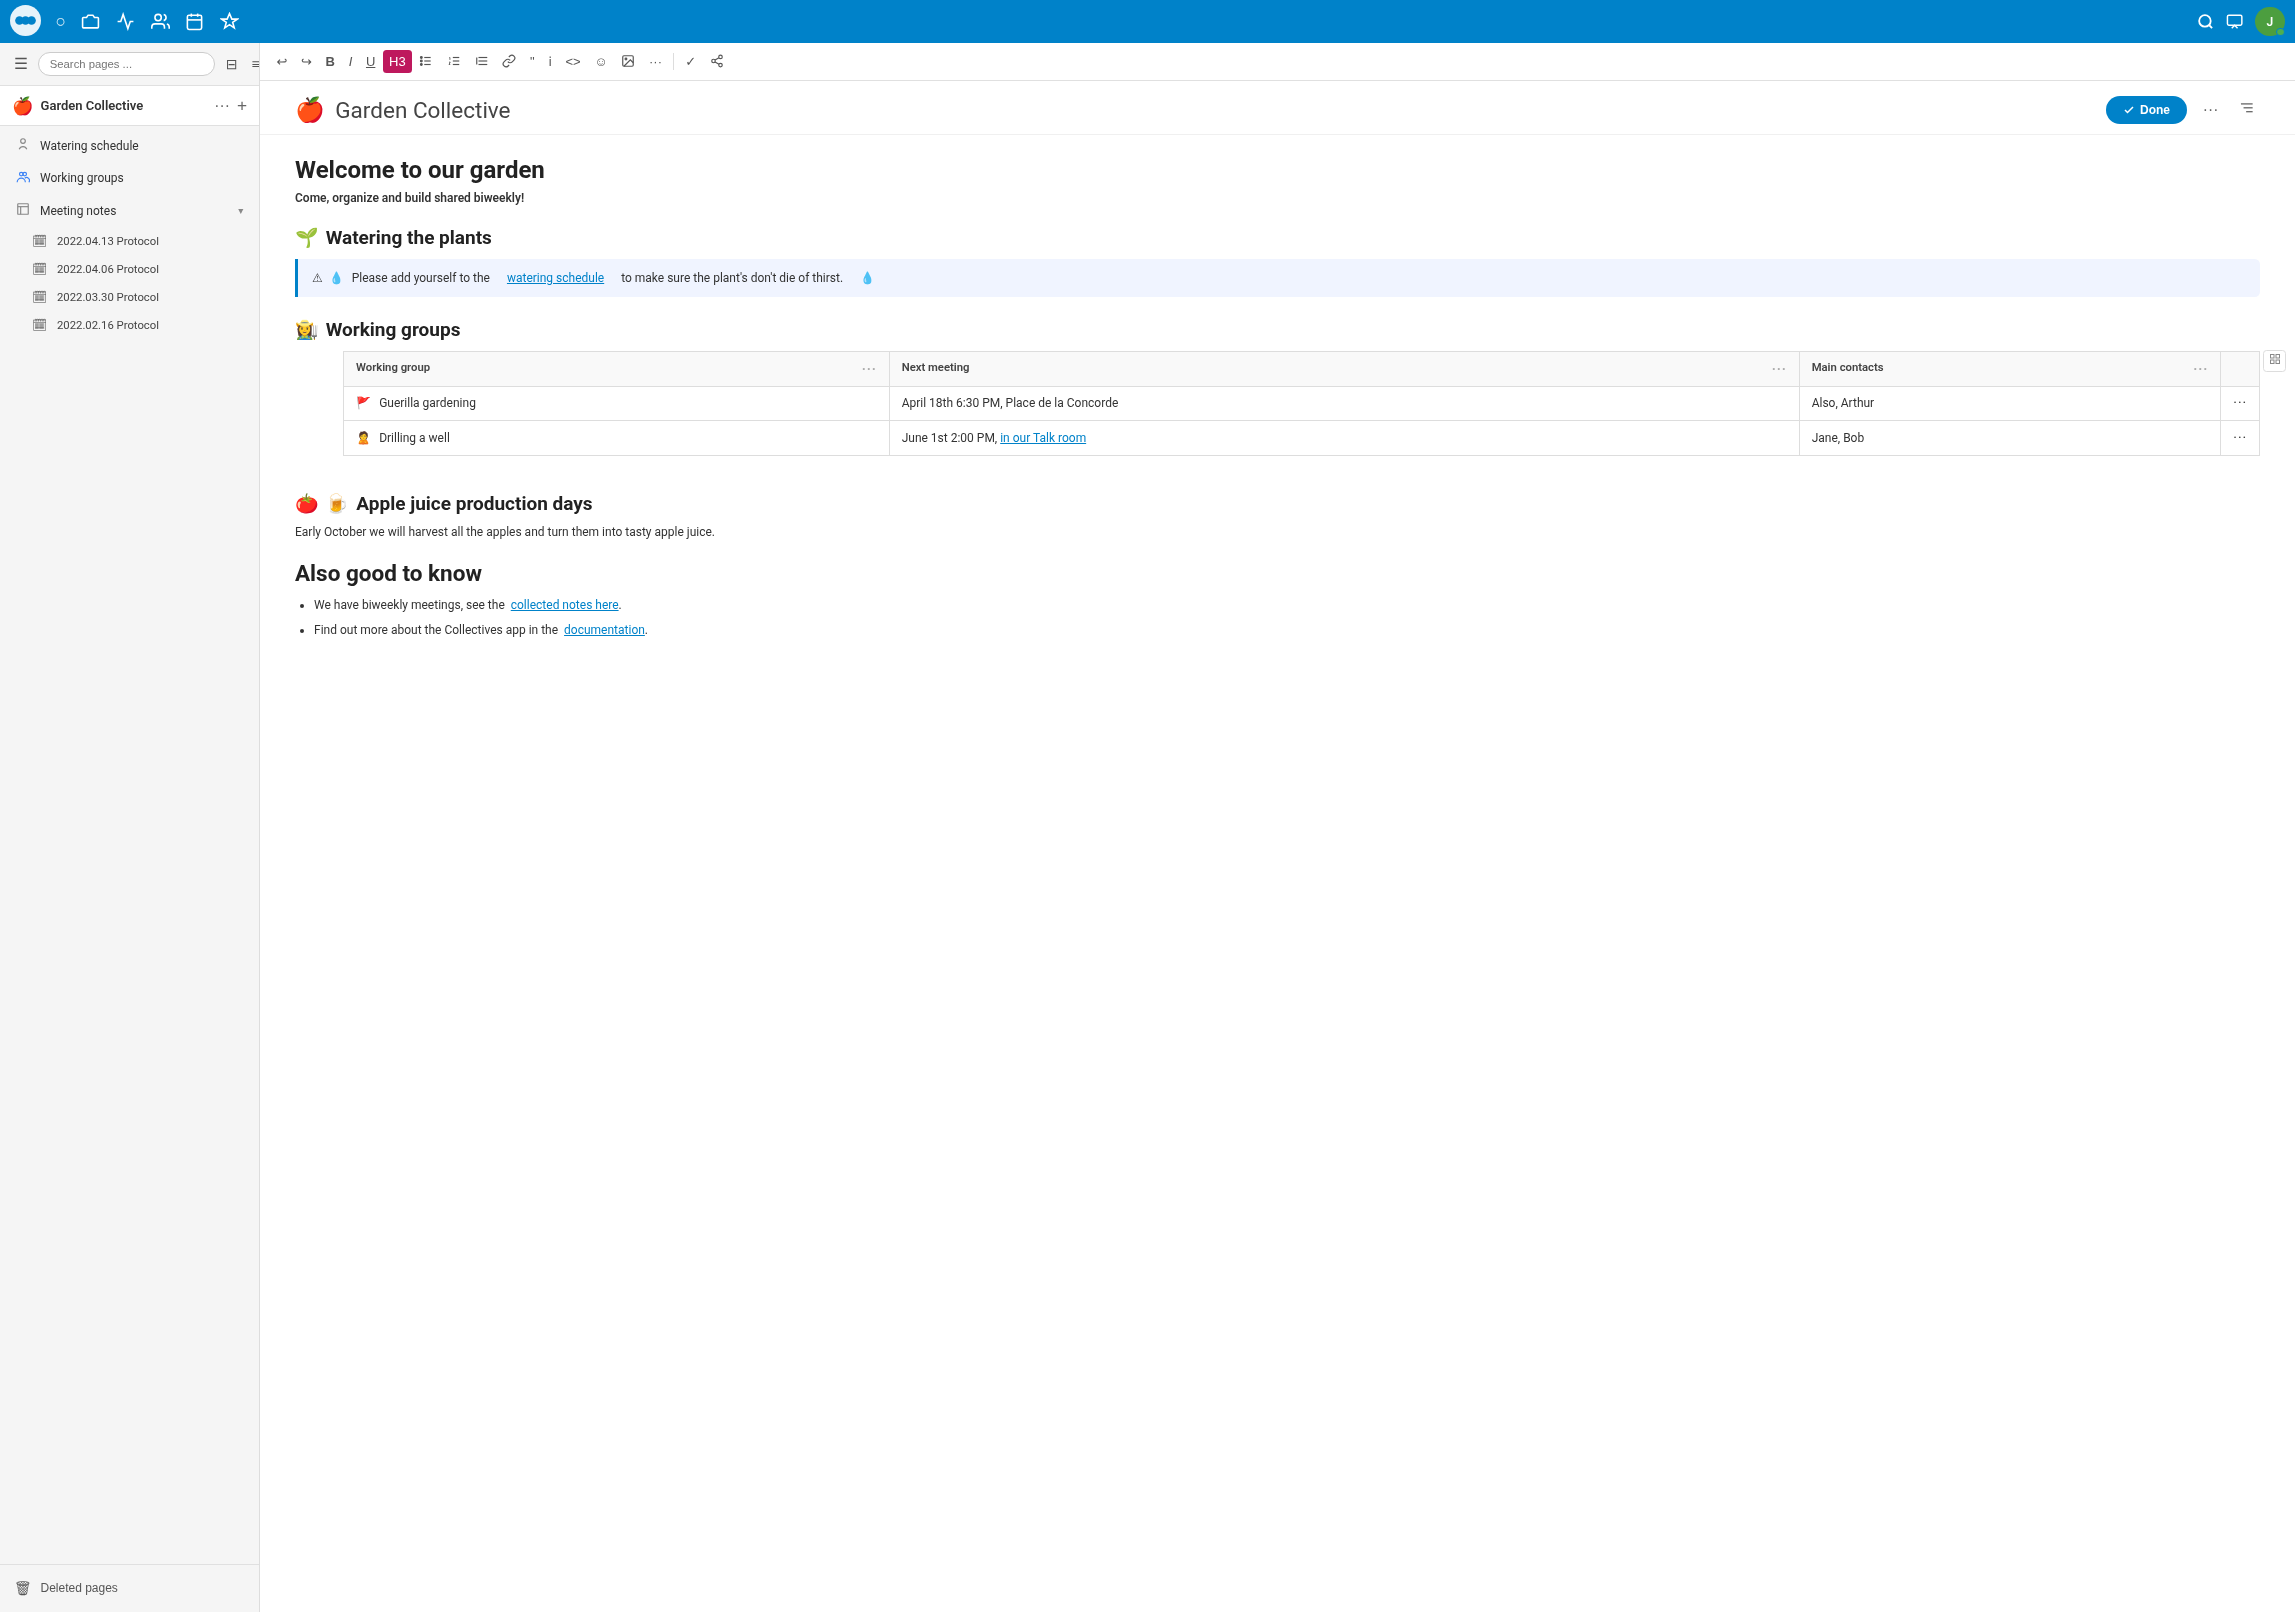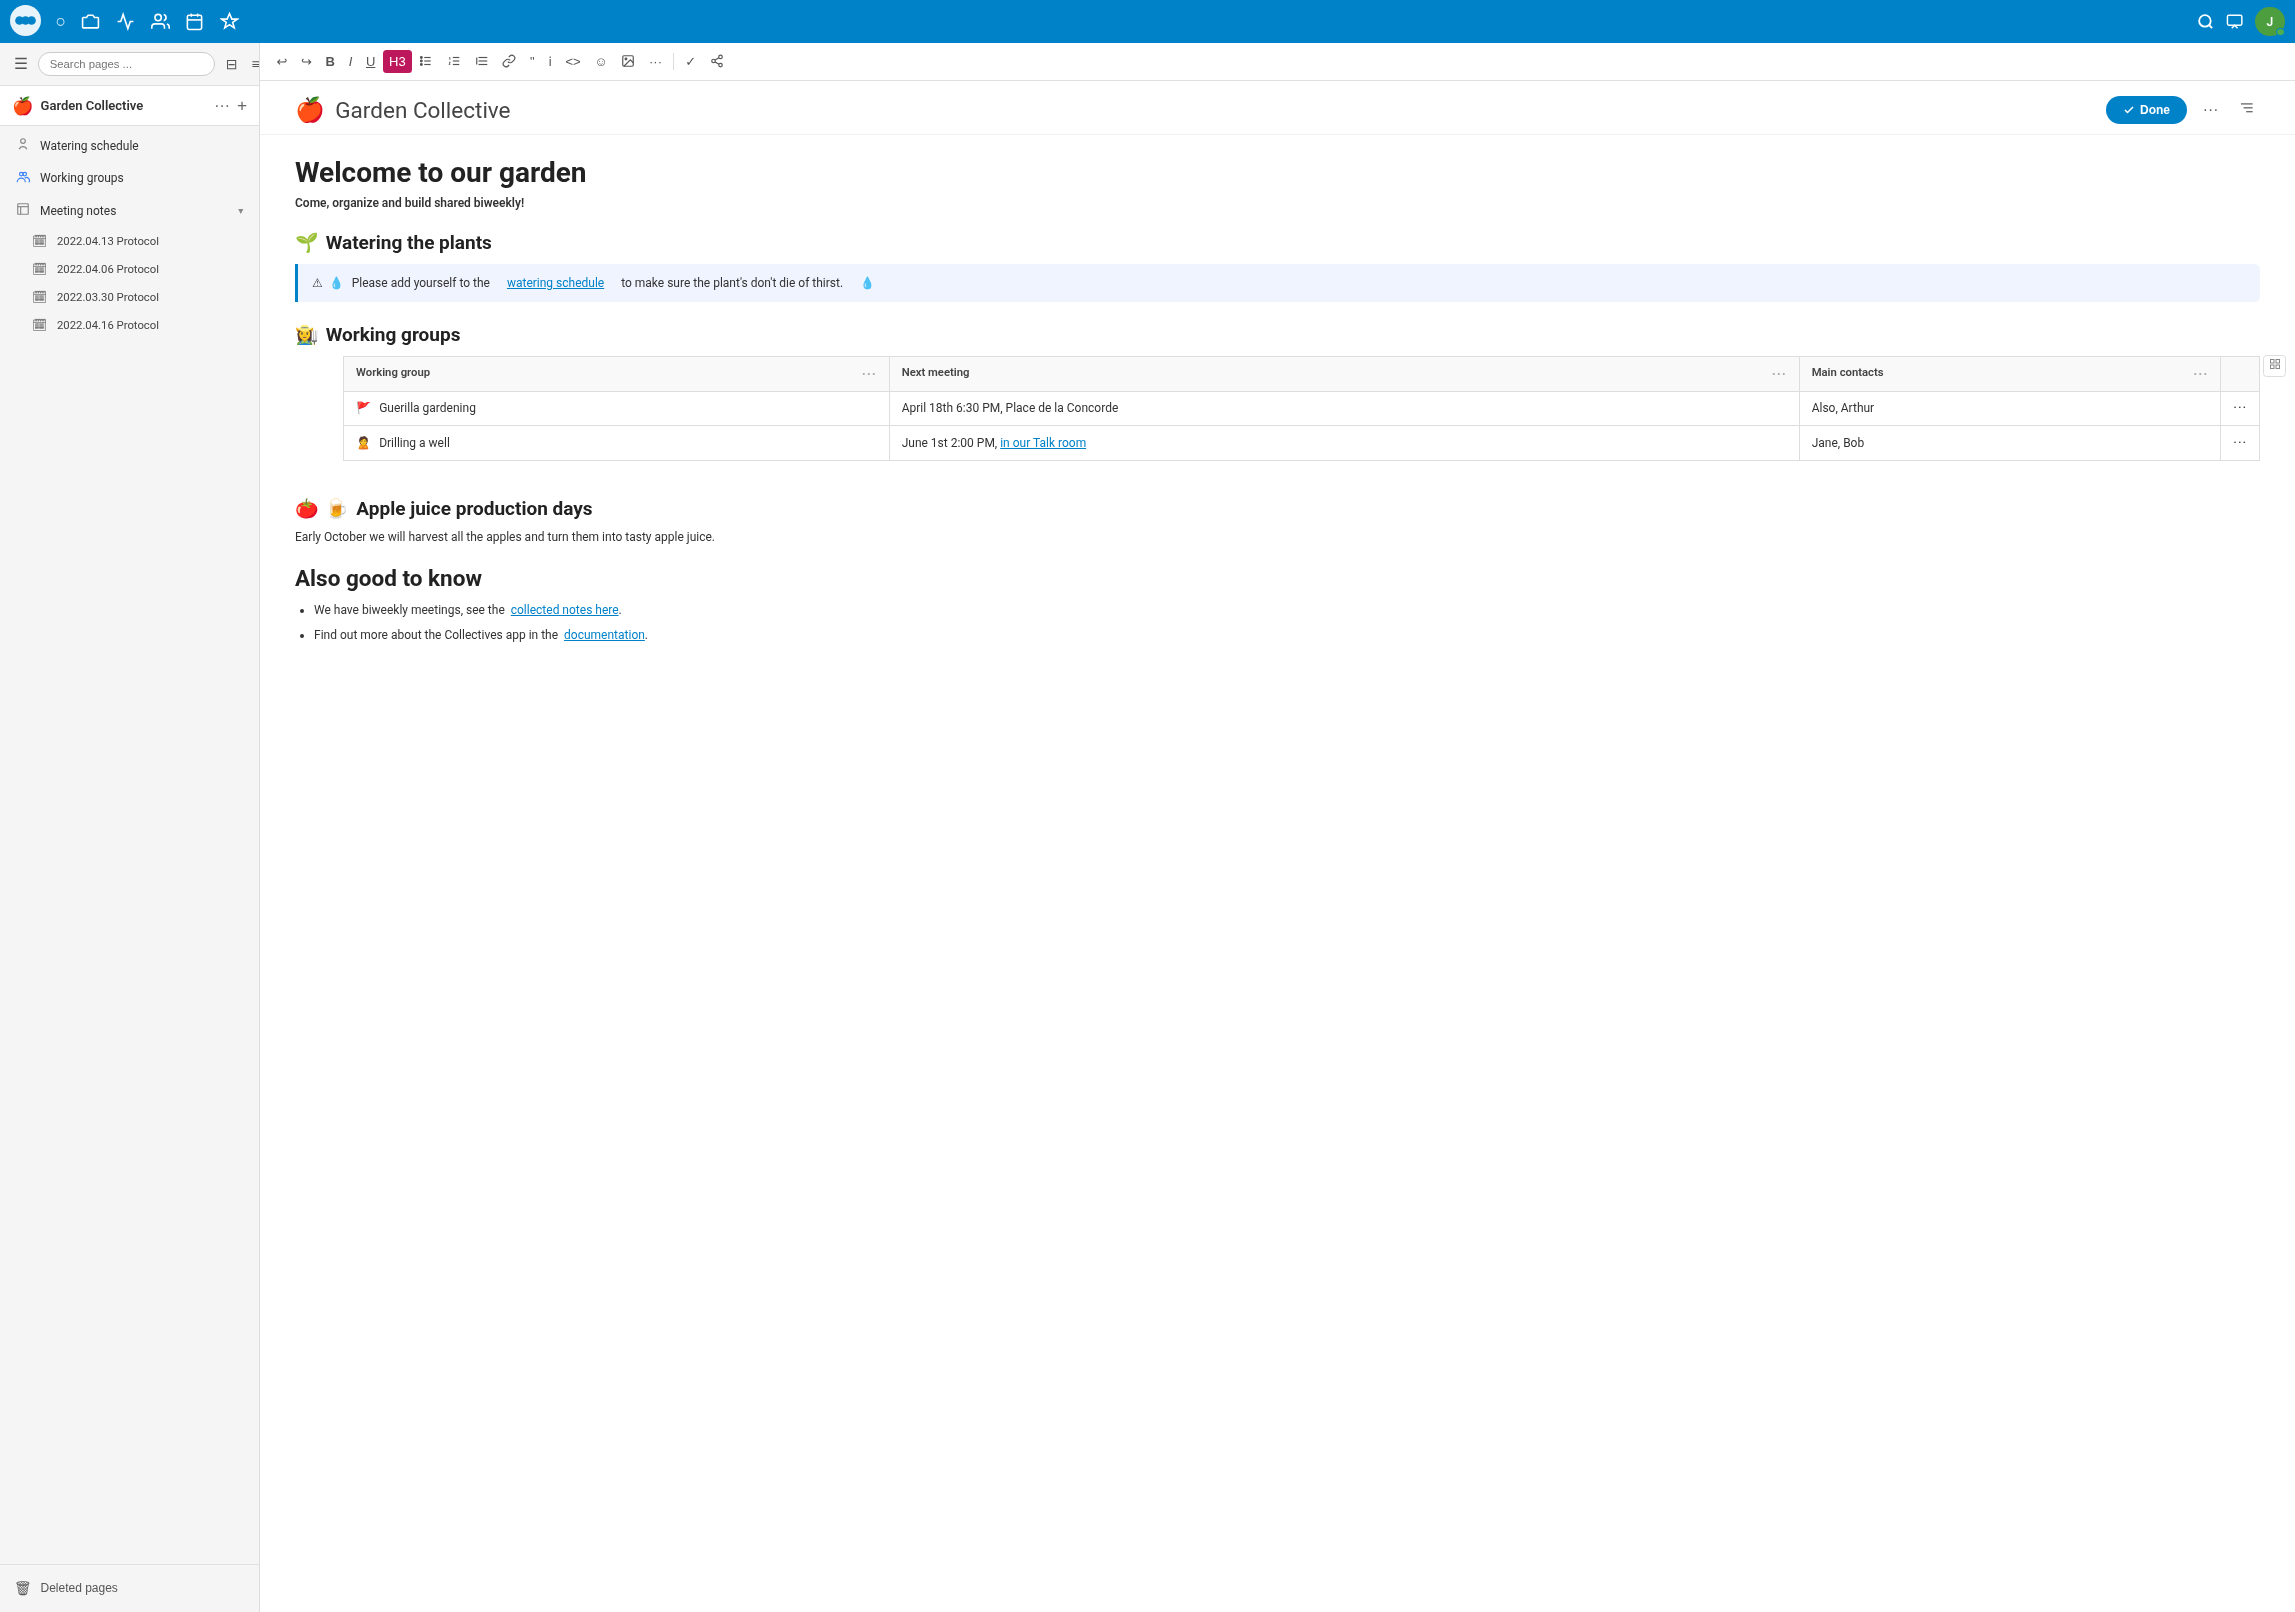--- a/index.html
+++ b/index.html
@@ -178,21 +178,21 @@
       padding: 5.2px;
     }
 
     
     .editor-content {
       flex: 1;
       overflow-y: auto;
       padding: 21px 35px 35px 35px;
     }
 
-    .doc-title { font-size: 28px; font-weight: 700; color: #222; margin-bottom: 7px; }
+    .doc-title { font-size: 24px; font-weight: 700; color: #222; margin-bottom: 7px; }
     .doc-subtitle { font-size: 12px; font-weight: 600; color: #333; margin-bottom: 21px; }
 
     .section-heading {
       font-size: 19px;
       font-weight: 700;
       color: #222;
       margin: 21px 0 10.4px 0;
       display: flex;
       align-items: center;
       gap: 7px;
@@ -394,21 +394,21 @@
       <div class="nav-subitem">
         <span class="nav-subitem-icon">🗓</span>
         <span>2022.04.06 Protocol</span>
       </div>
       <div class="nav-subitem">
         <span class="nav-subitem-icon">🗓</span>
         <span>2022.03.30 Protocol</span>
       </div>
       <div class="nav-subitem">
         <span class="nav-subitem-icon">🗓</span>
-        <span>2022.04.16 Protocol</span>
+        <span>2022.02.16 Protocol</span>
       </div>
     </div>
 
     <div class="sidebar-footer">
       <button class="deleted-pages-btn">
         <span class="deleted-icon">🗑</span>
         <span>Deleted pages</span>
       </button>
     </div>
   </div>

